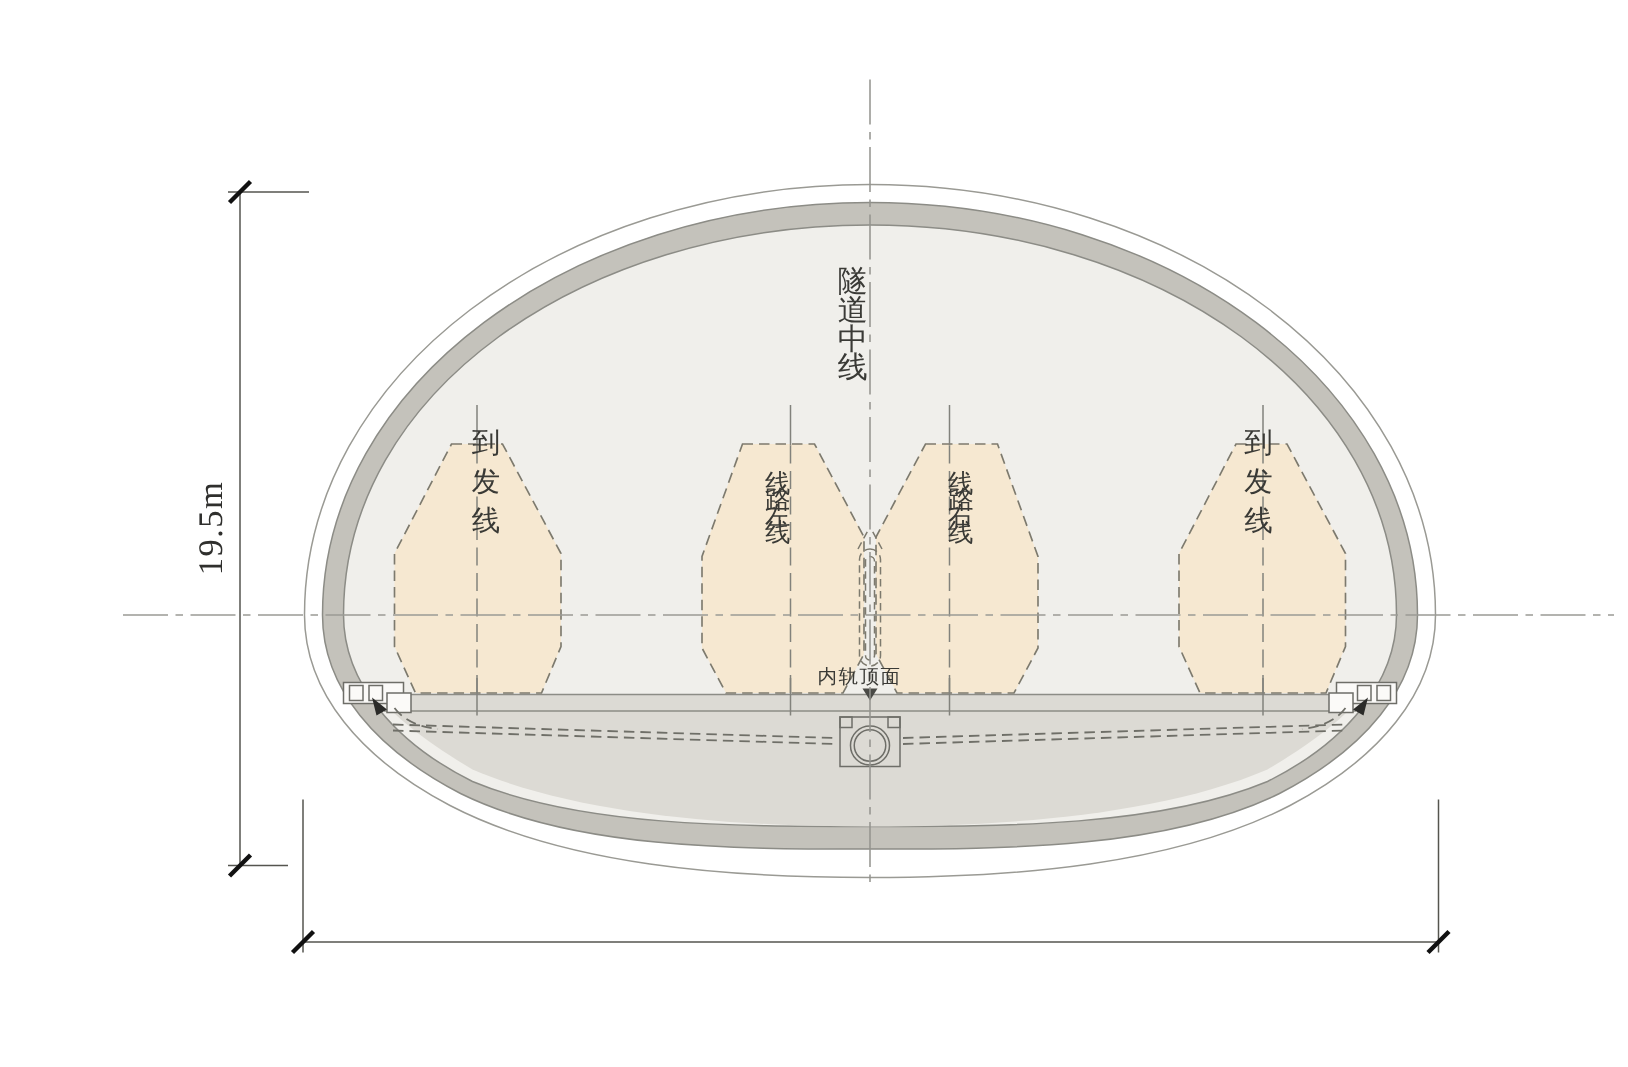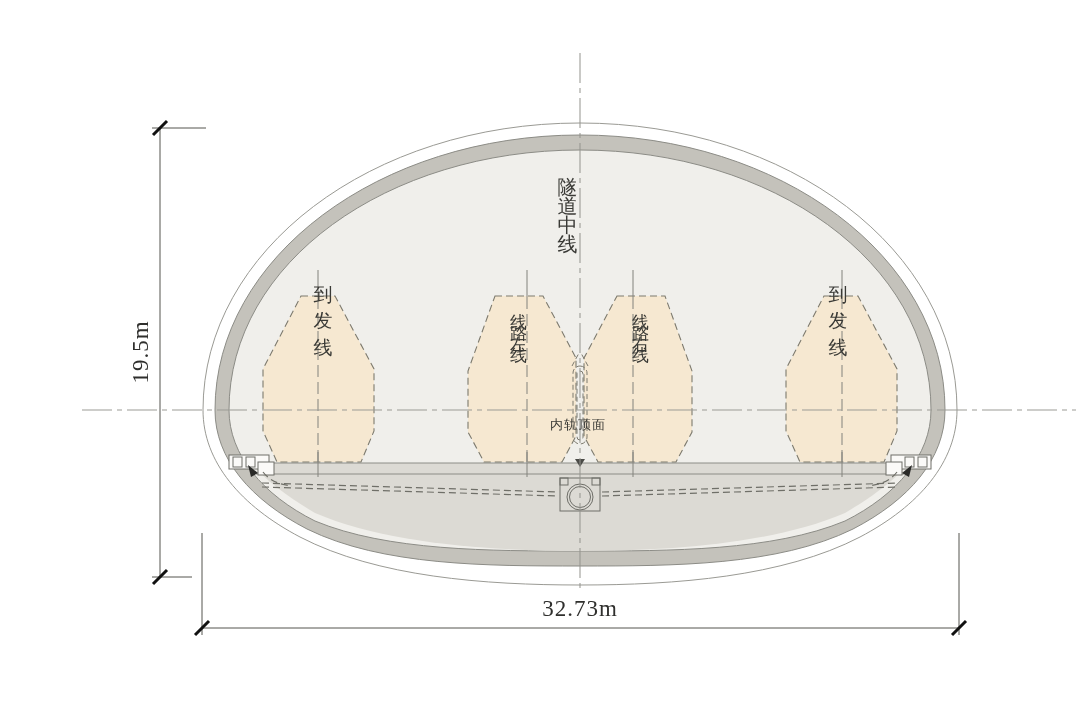--- a/index.html
+++ b/index.html
@@ -15,21 +15,21 @@
     color:#3a3a36;
     white-space:nowrap;
     font-family:"Liberation Sans", sans-serif;
   }
   .lbl-tunnel-center{left:555px;top:161px;font-size:20px;letter-spacing:19px;}
   .lbl-siding-l{left:310px;top:270px;font-size:19px;letter-spacing:26px;}
   .lbl-siding-r{left:825px;top:270px;font-size:19px;letter-spacing:26px;}
   .lbl-track-l{left:507px;top:300px;font-size:17px;letter-spacing:11px;}
   .lbl-track-r{left:629px;top:300px;font-size:17px;letter-spacing:11px;}
   .lbl-railtop{
-    position:absolute;left:545px;top:416px;width:66px;text-align:center;
+    position:absolute;left:545px;top:442px;width:66px;
     font-size:13px;letter-spacing:1px;color:#3a3a36;
   }
   .dim-text{
     position:absolute;color:#2f2f2d;
     font-family:"Liberation Serif", serif;
     font-size:23px;letter-spacing:1px;text-align:center;
   }
   .dim-h{left:87px;top:338px;width:110px;height:28px;transform:rotate(-90deg);transform-origin:center;}
   .dim-w{left:520px;top:596px;width:120px;}
 </style>
@@ -148,14 +148,13 @@
   <div class="vtext lbl-track-l">线路左线</div>
 
   <div class="vtext lbl-track-r">线路右线</div>
 
   <div class="vtext lbl-siding-r">到发线</div>
 
   <div class="lbl-railtop">内轨顶面</div>
 
   <div class="dim-text dim-h">19.5m</div>
 
-  <div class="dim-text dim-w">32.73m</div>
 </div>
 
 </body></html>

